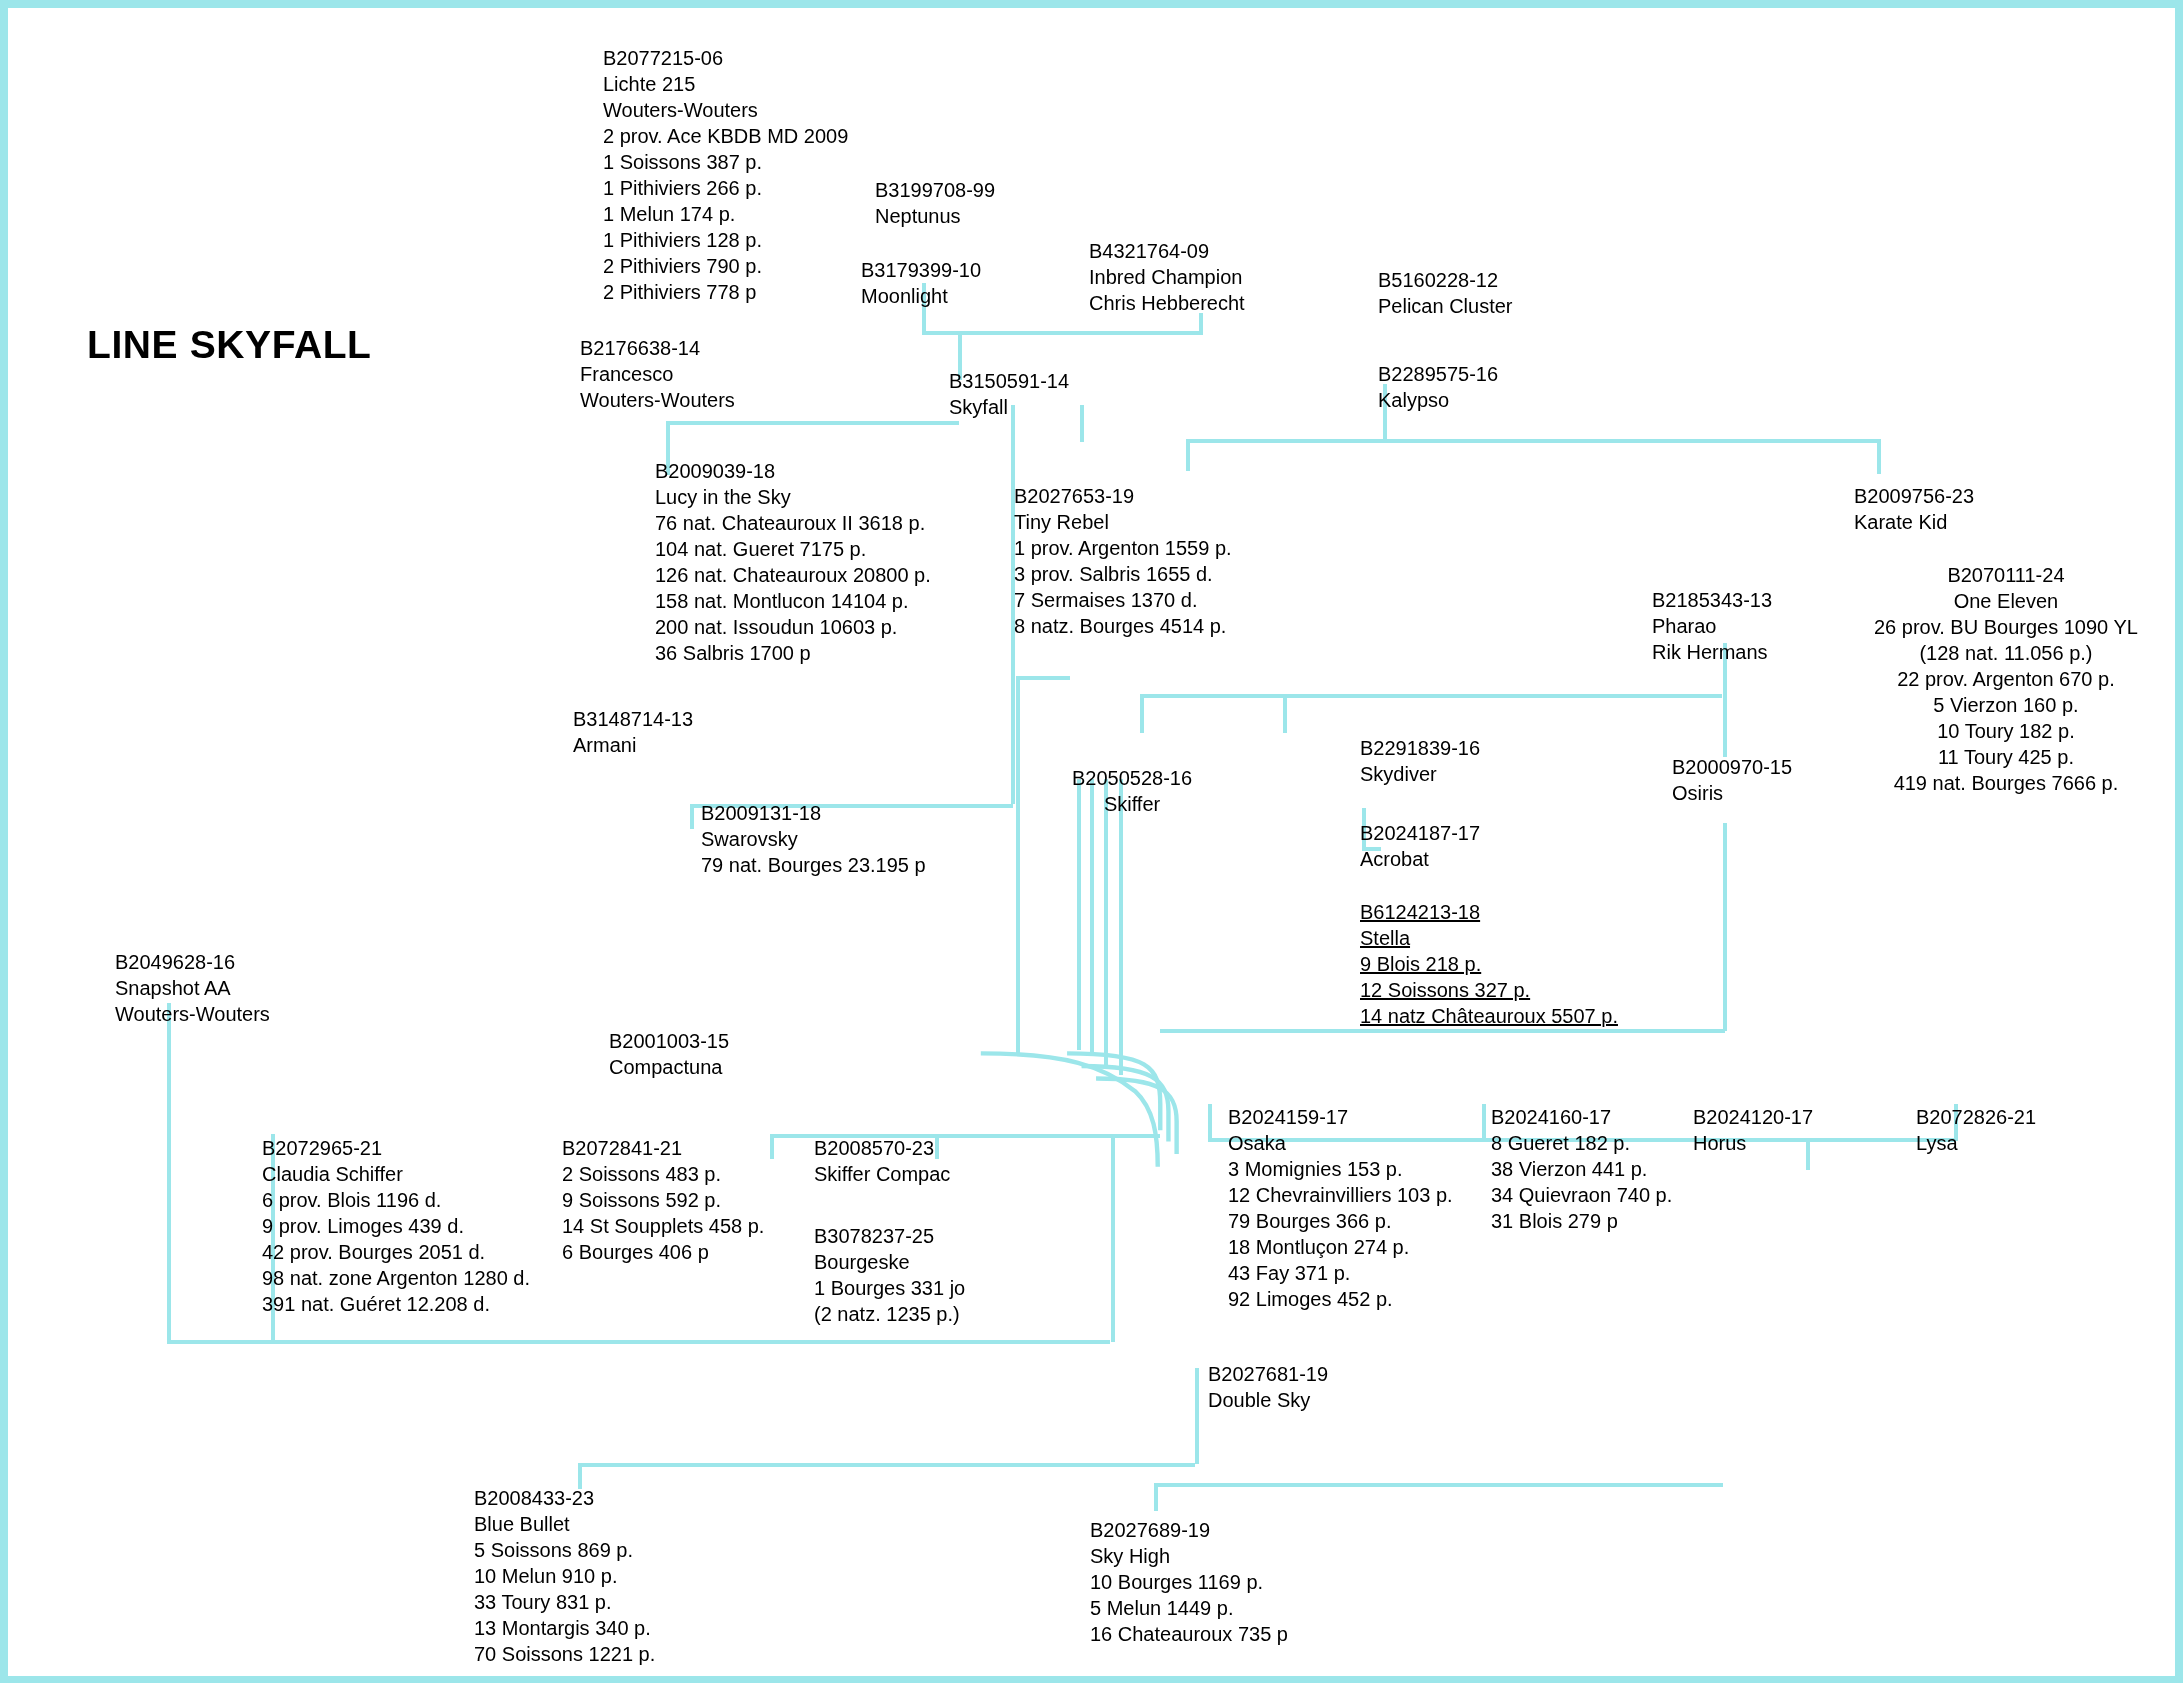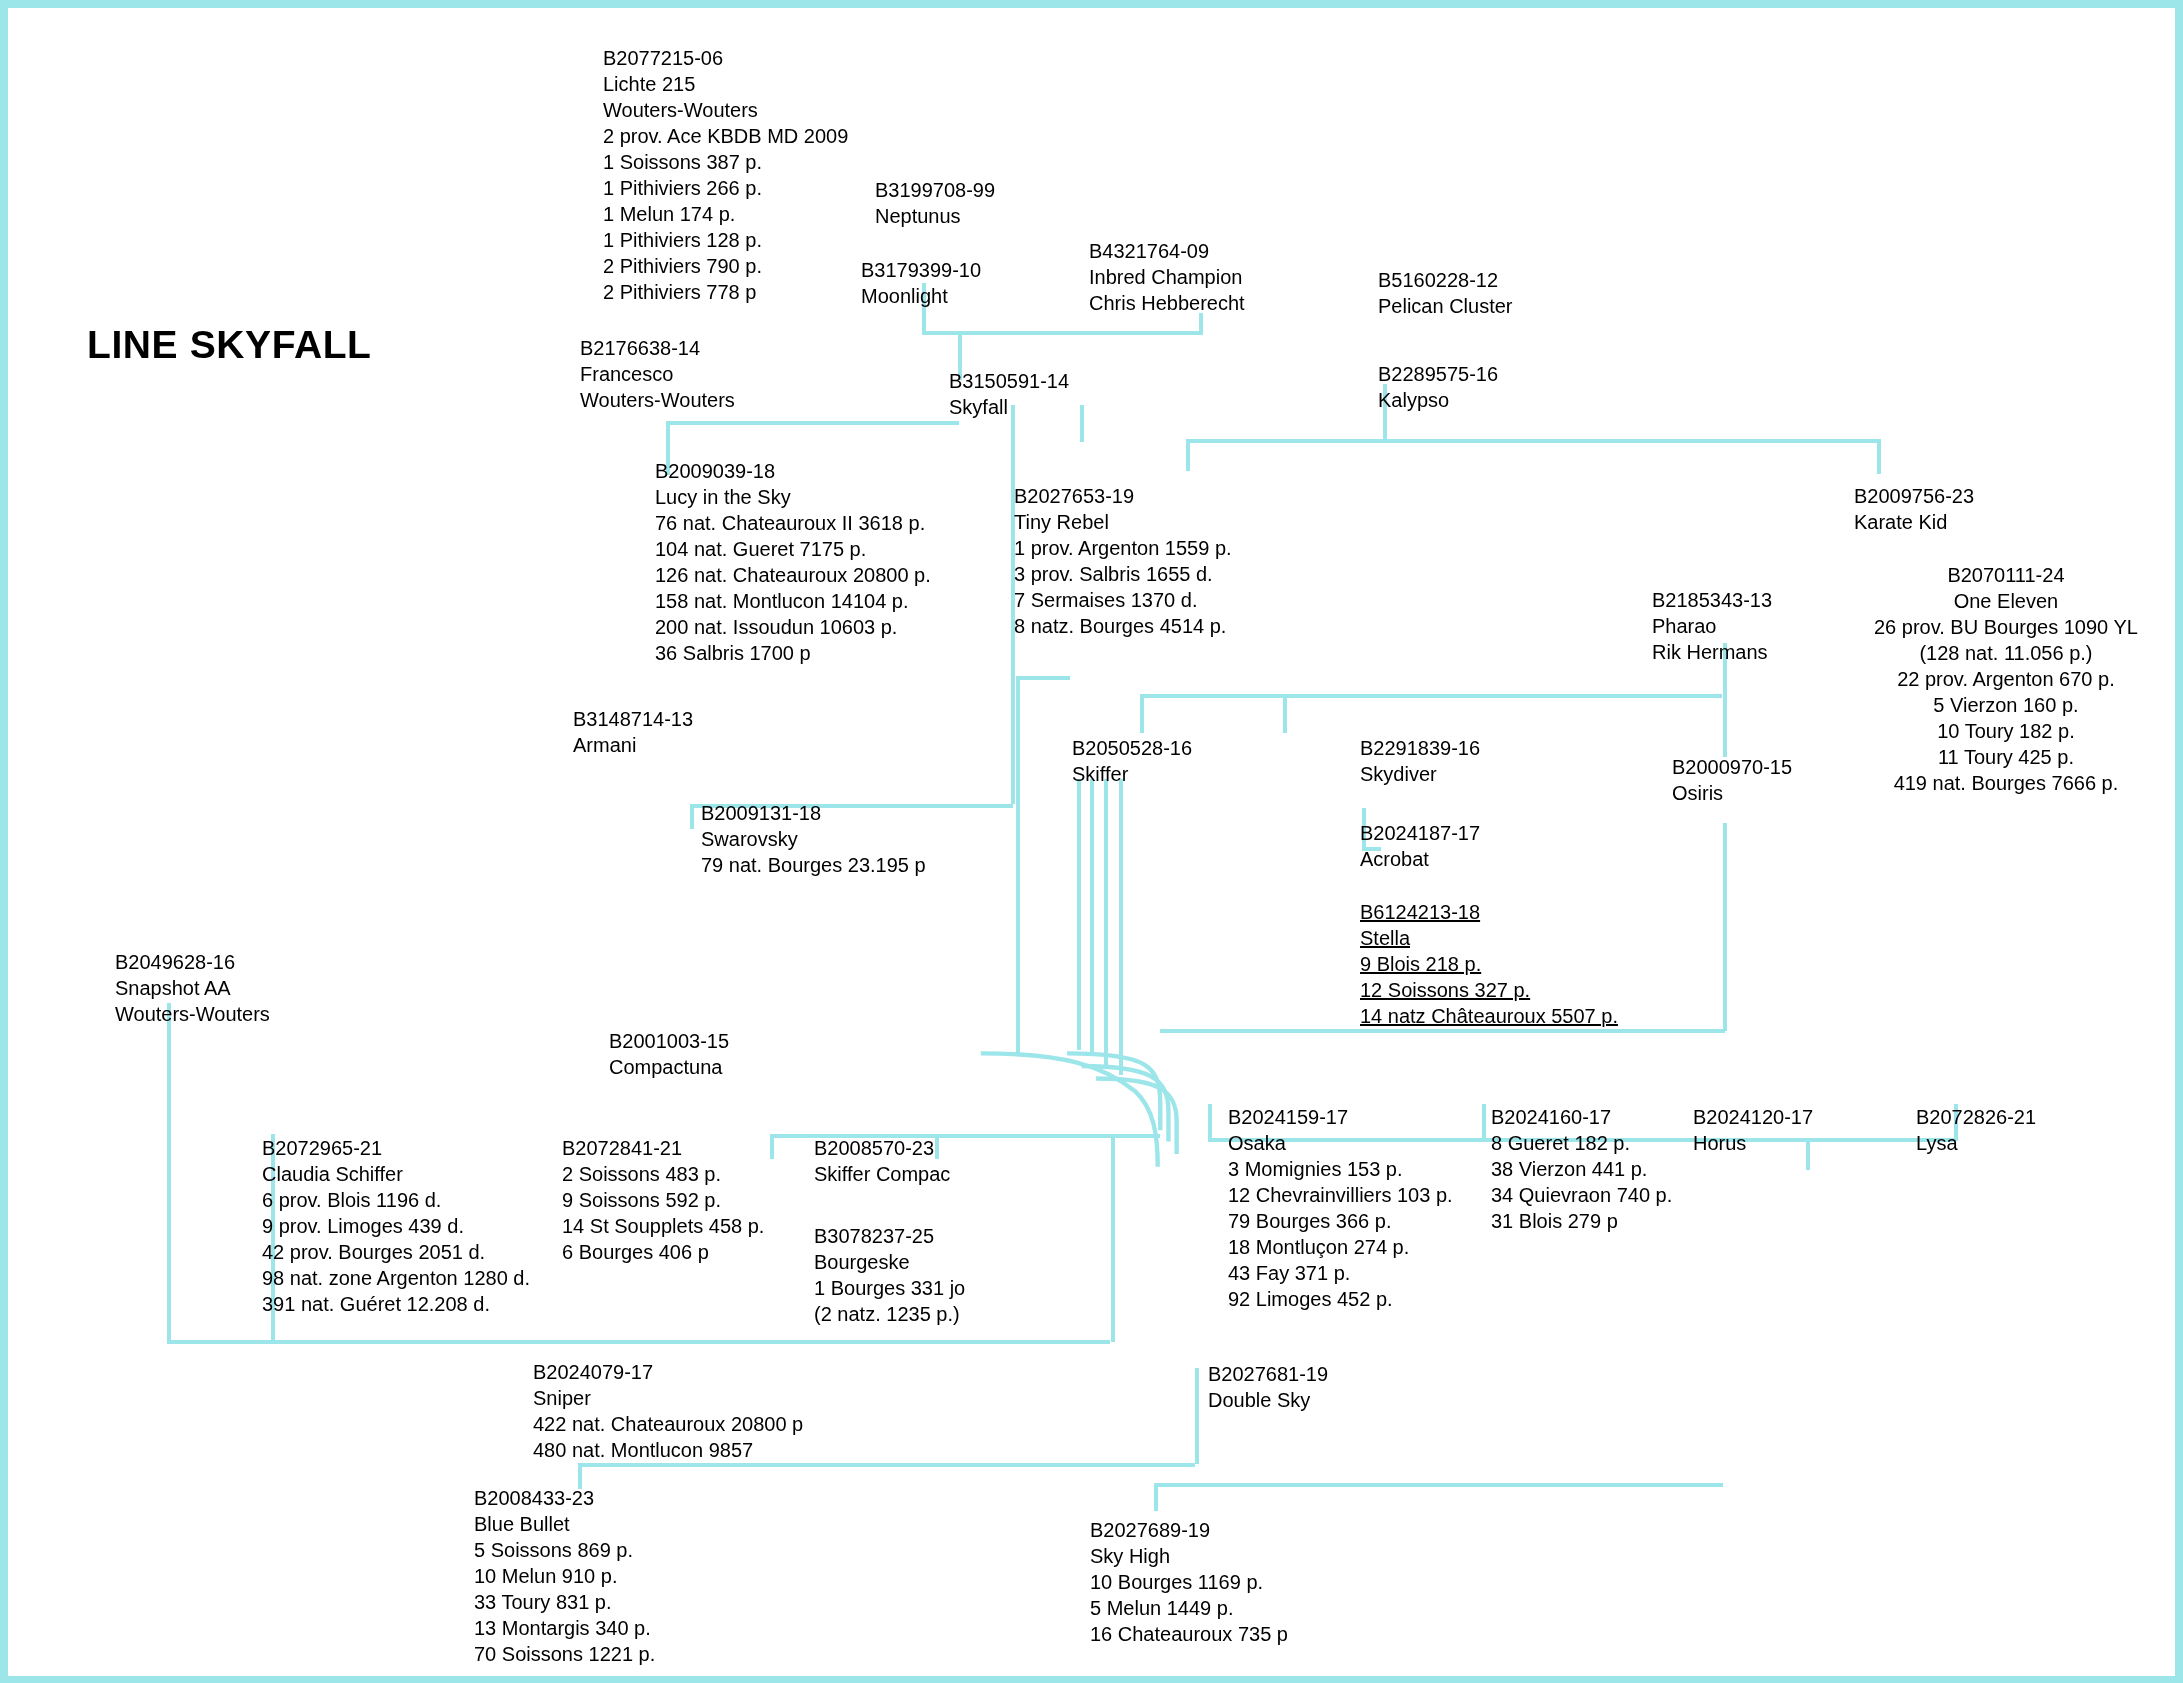--- a/index.html
+++ b/index.html
@@ -172,21 +172,21 @@
 One Eleven
 26 prov. BU Bourges 1090 YL
 (128 nat. 11.056 p.)
 22 prov. Argenton 670 p.
 5 Vierzon 160 p.
 10 Toury 182 p.
 11 Toury 425 p.
 419 nat. Bourges 7666 p.</div>
   <div class="node" style="left:565px; top:698px;">B3148714-13
 Armani</div>
-  <div class="node" style="left:1064px; top:727px;">B2050528-16
+  <div class="node" style="left:1064px; top:757px;text-align:center;">B2050528-16
 Skiffer</div>
   <div class="node" style="left:1352px; top:727px;">B2291839-16
 Skydiver</div>
   <div class="node" style="left:1664px; top:746px;">B2000970-15
 Osiris</div>
   <div class="node" style="left:693px; top:792px;">B2009131-18
 Swarovsky
 79 nat. Bourges 23.195 p</div>
   <div class="node" style="left:1352px; top:812px;">B2024187-17
 Acrobat</div>
@@ -228,24 +228,20 @@
 92 Limoges 452 p.</div>
   <div class="node" style="left:1483px; top:1096px;">B2024160-17
 8 Gueret 182 p.
 38 Vierzon 441 p.
 34 Quievraon 740 p.
 31 Blois 279 p</div>
   <div class="node" style="left:1685px; top:1096px;">B2024120-17
 Horus</div>
   <div class="node" style="left:1908px; top:1096px;">B2072826-21
 Lysa</div>
-  <div class="node" style="left:525px; top:1351px;">B2024079-17
-Sniper
-422 nat. Chateauroux 20800 p
-480 nat. Montlucon 9857</div>
   <div class="node" style="left:1200px; top:1353px;">B2027681-19
 Double Sky</div>
   <div class="node" style="left:466px; top:1477px;">B2008433-23
 Blue Bullet
 5 Soissons 869 p.
 10 Melun 910 p.
 33 Toury 831 p.
 13 Montargis 340 p.
 70 Soissons 1221 p.</div>
   <div class="node" style="left:1082px; top:1501px;margin-top:8px;">B2027689-19

